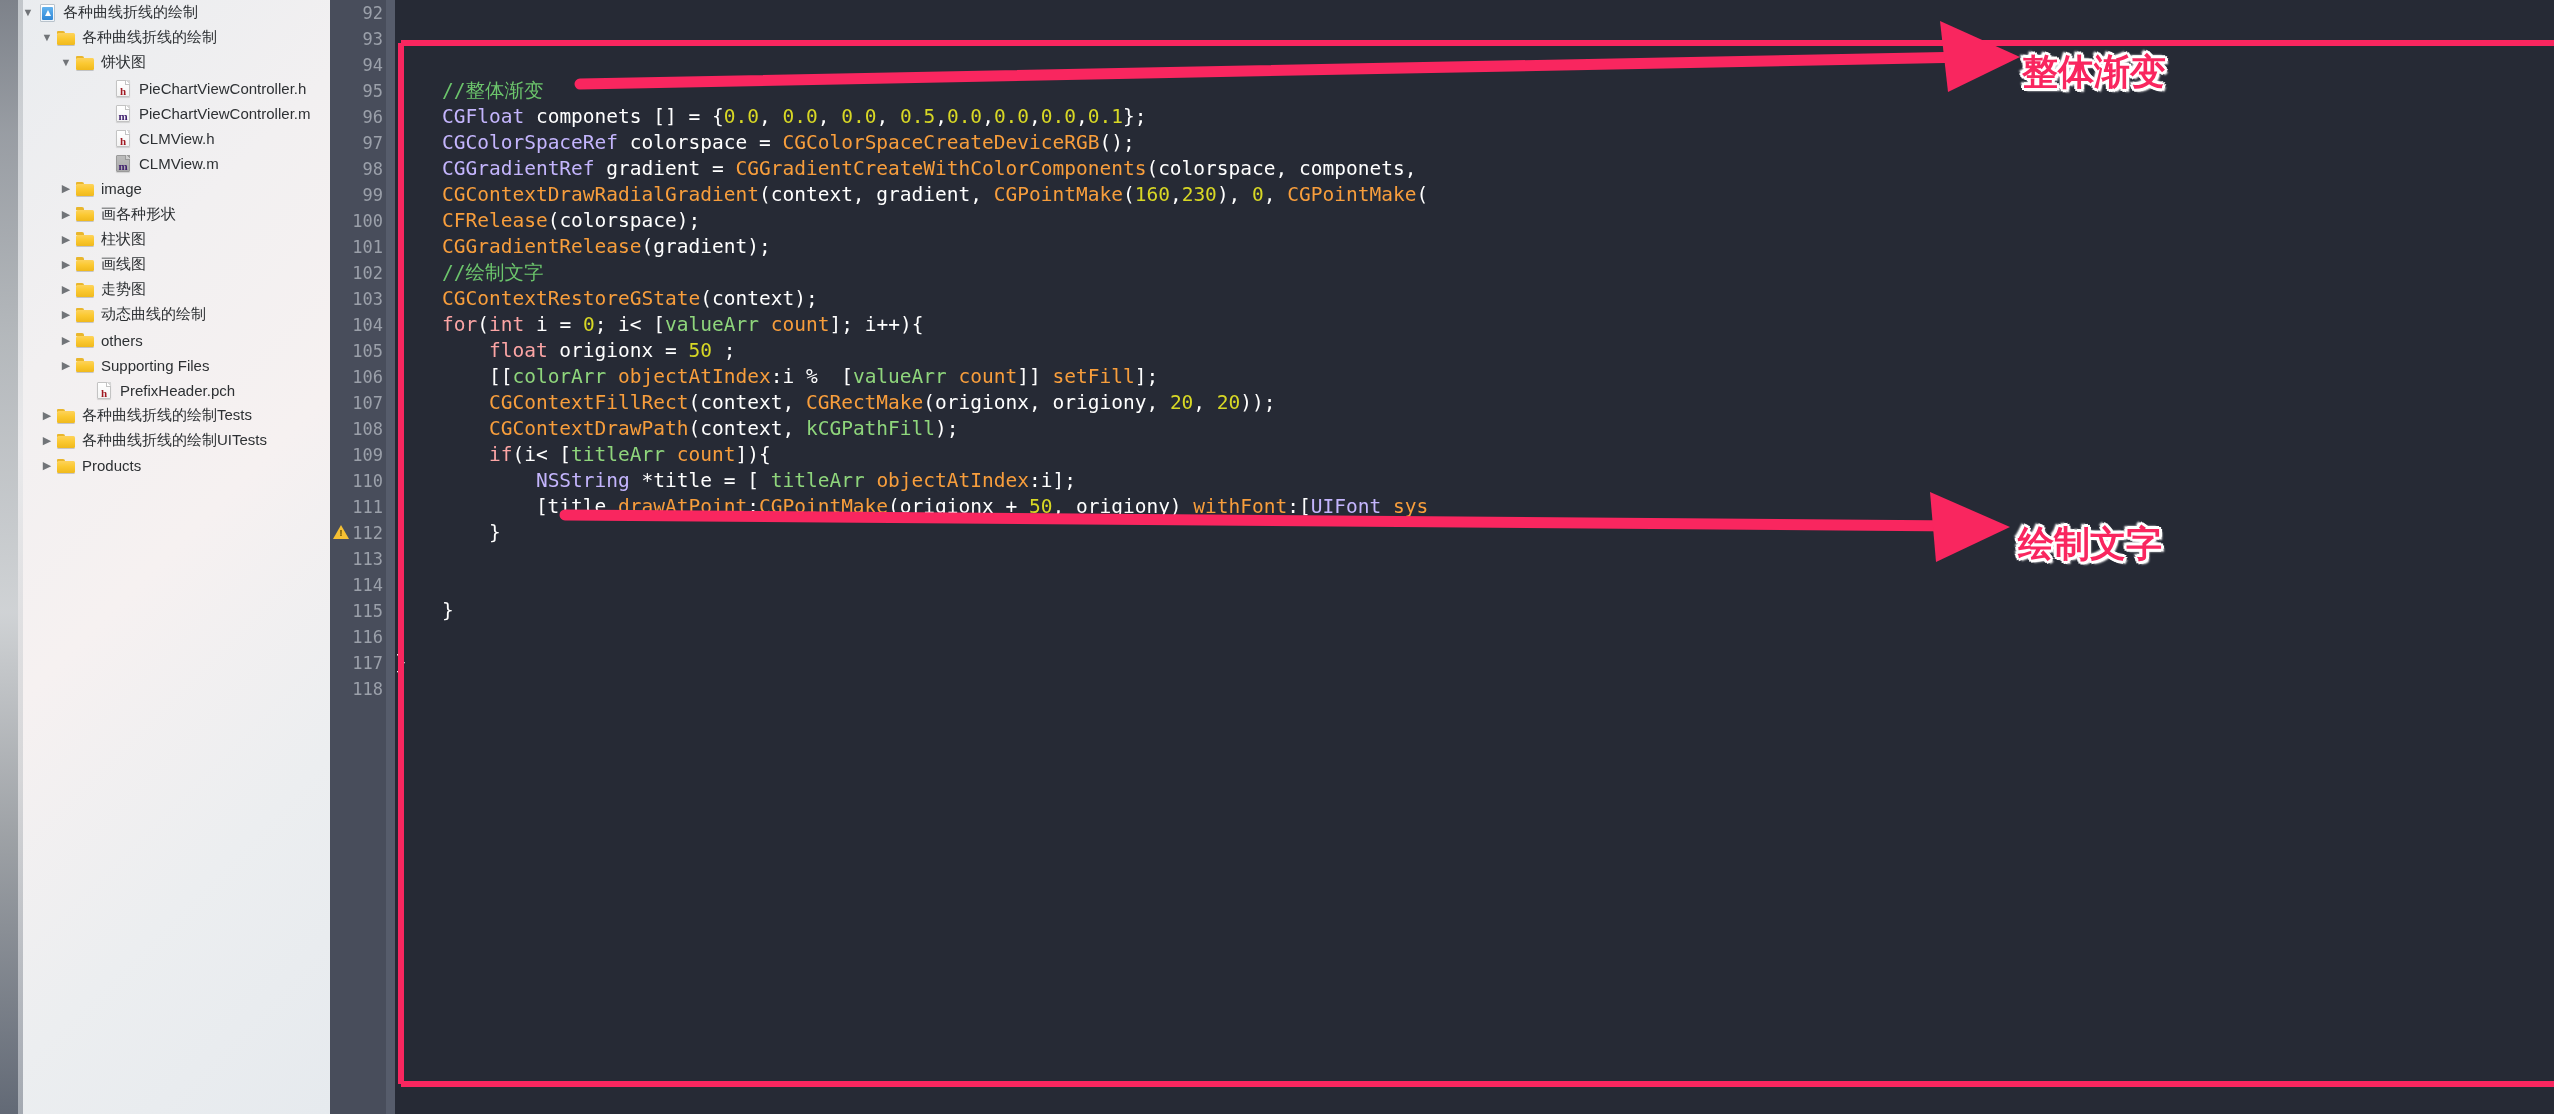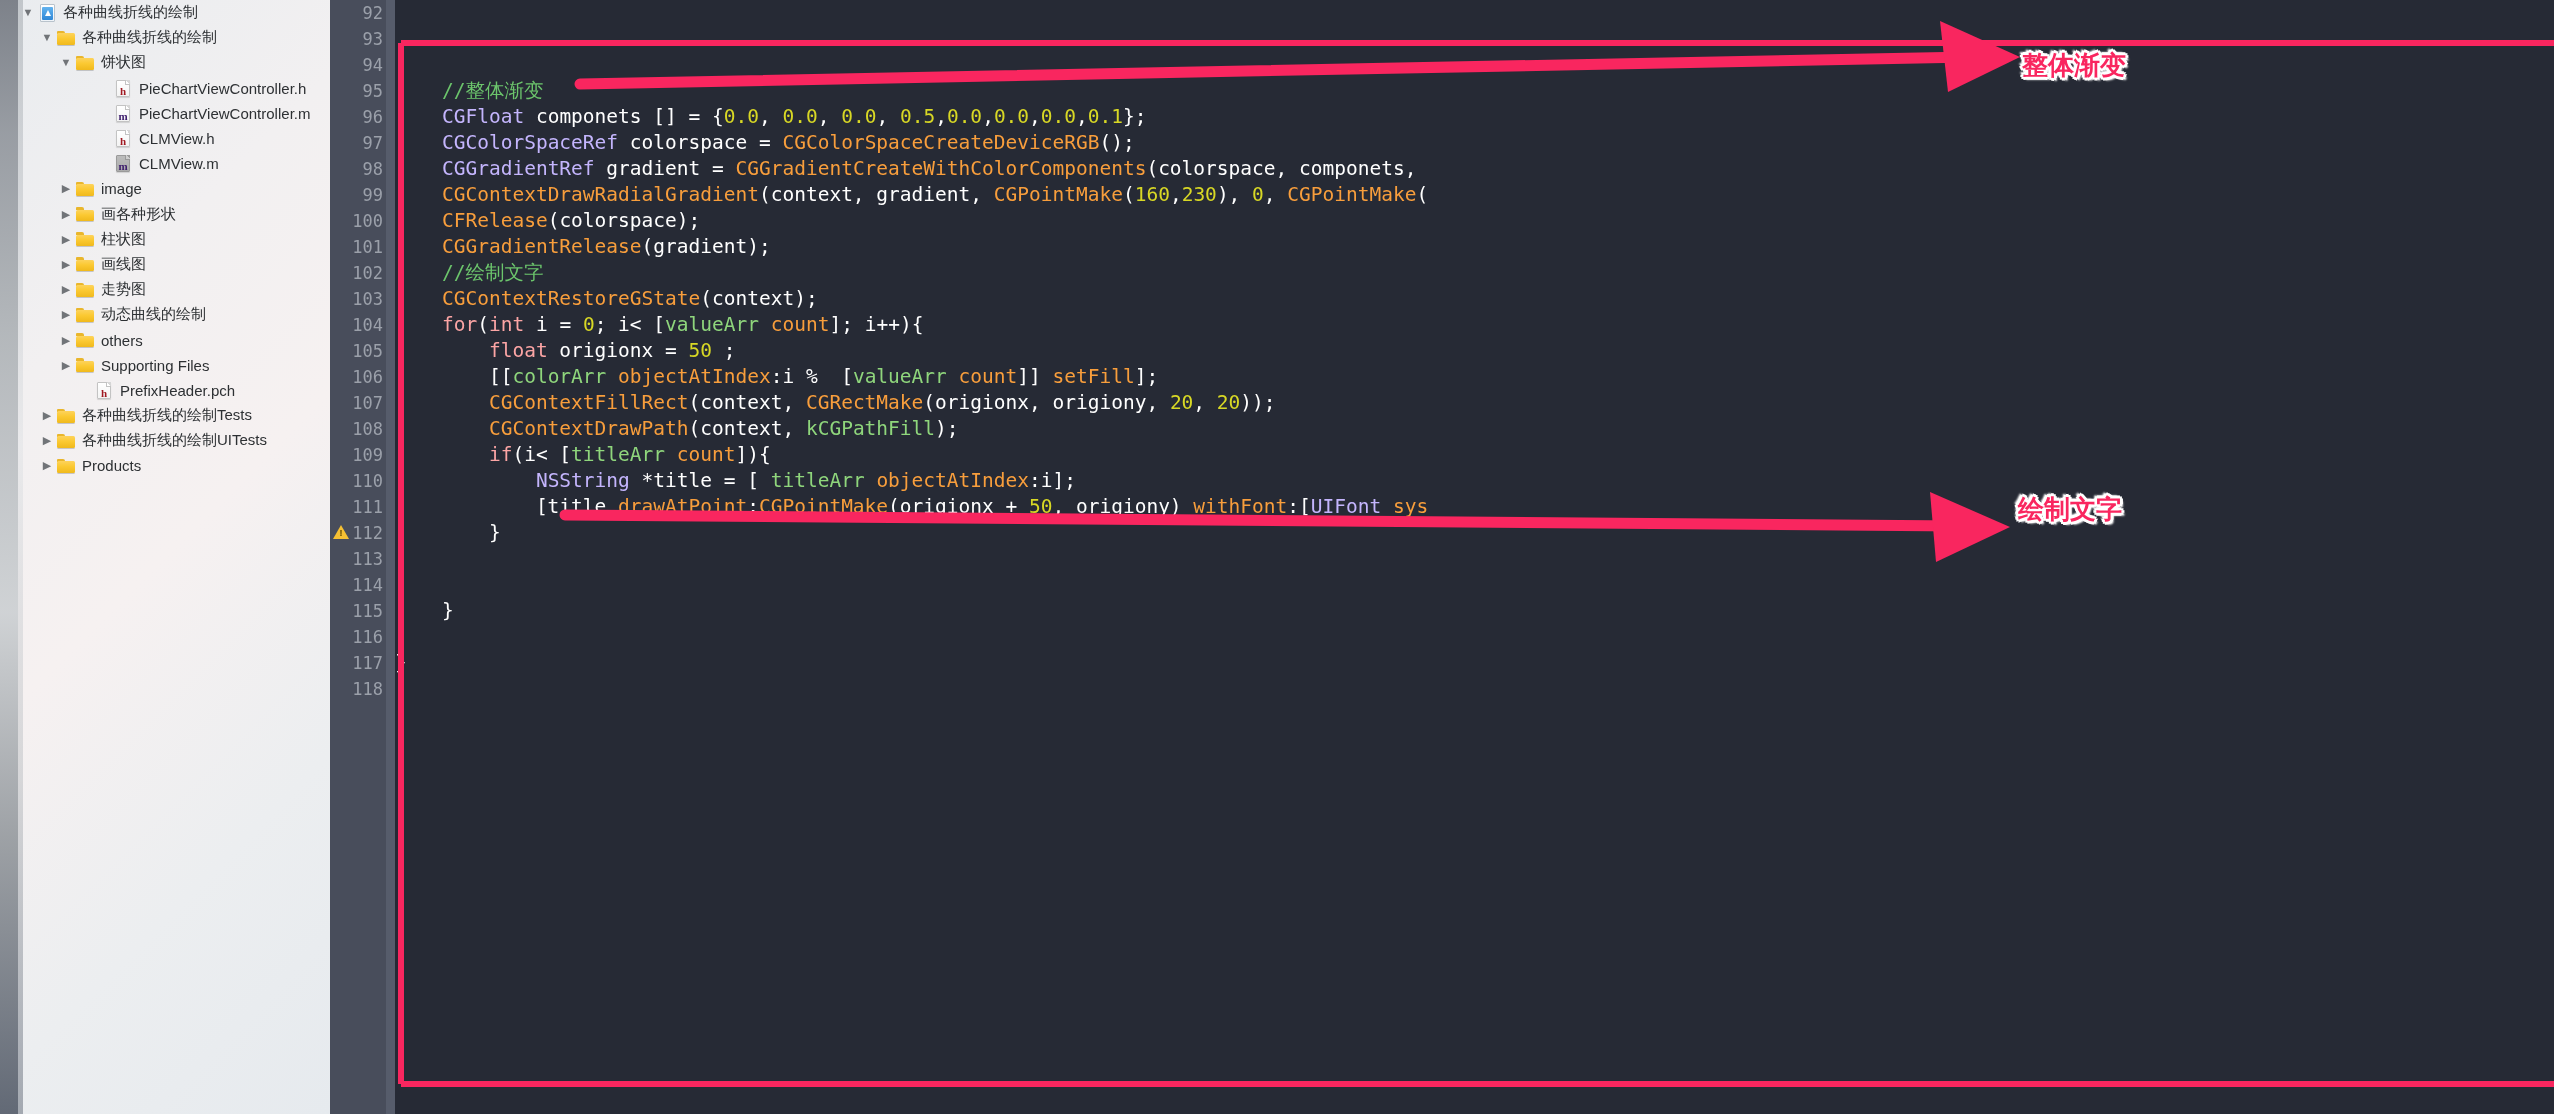--- a/index.html
+++ b/index.html
@@ -133,28 +133,28 @@
   .nu{color:#d8d825;}      
   .kw{color:#fca5a5;}      
   .id{color:#8fd67c;}      
   .pl{color:#ffffff;}      
 
   
   #overlay{position:absolute;left:0;top:0;width:2554px;height:1114px;pointer-events:none;}
   .note{
     position:absolute;
     font-family:"Liberation Sans", sans-serif;
-    font-size:26px;font-weight:700;color:#f9265f;white-space:nowrap;
+    font-size:36px;font-weight:700;color:#f9265f;white-space:nowrap;
     text-shadow:
       -2px -2px 0 #fff,  2px -2px 0 #fff, -2px 2px 0 #fff, 2px 2px 0 #fff,
       -3px 0 0 #fff, 3px 0 0 #fff, 0 -3px 0 #fff, 0 3px 0 #fff,
       -3px -3px 2px #fff, 3px 3px 2px #fff;
   }
   #note1{left:2022px;top:48px;}
-  #note2{left:2018px;top:492px;}
+  #note2{left:2018px;top:520px;}
 </style>
 </head>
 <body>
 
 <div id="app">
 
   <div id="sidebar">
     <div id="sidebar-edge"></div>
     <div id="sidebar-edge2"></div>
     <div class="tree" id="tree">

